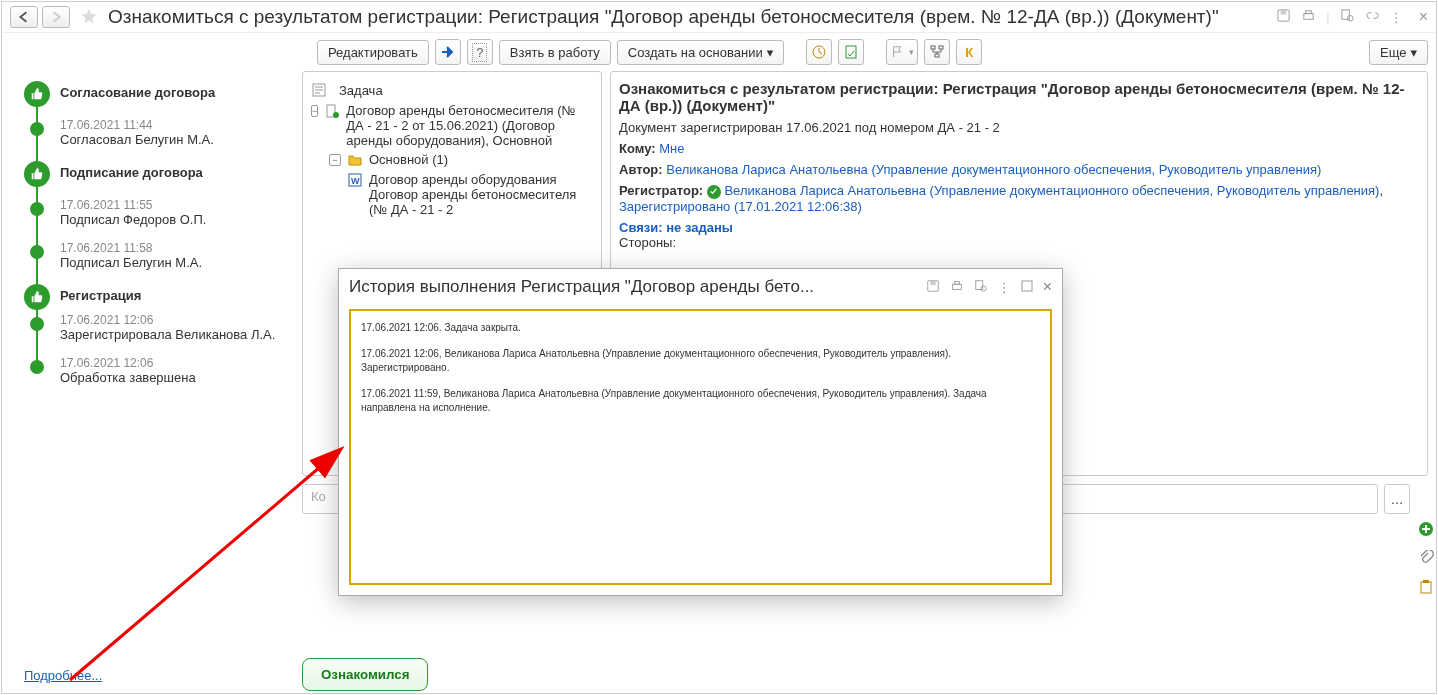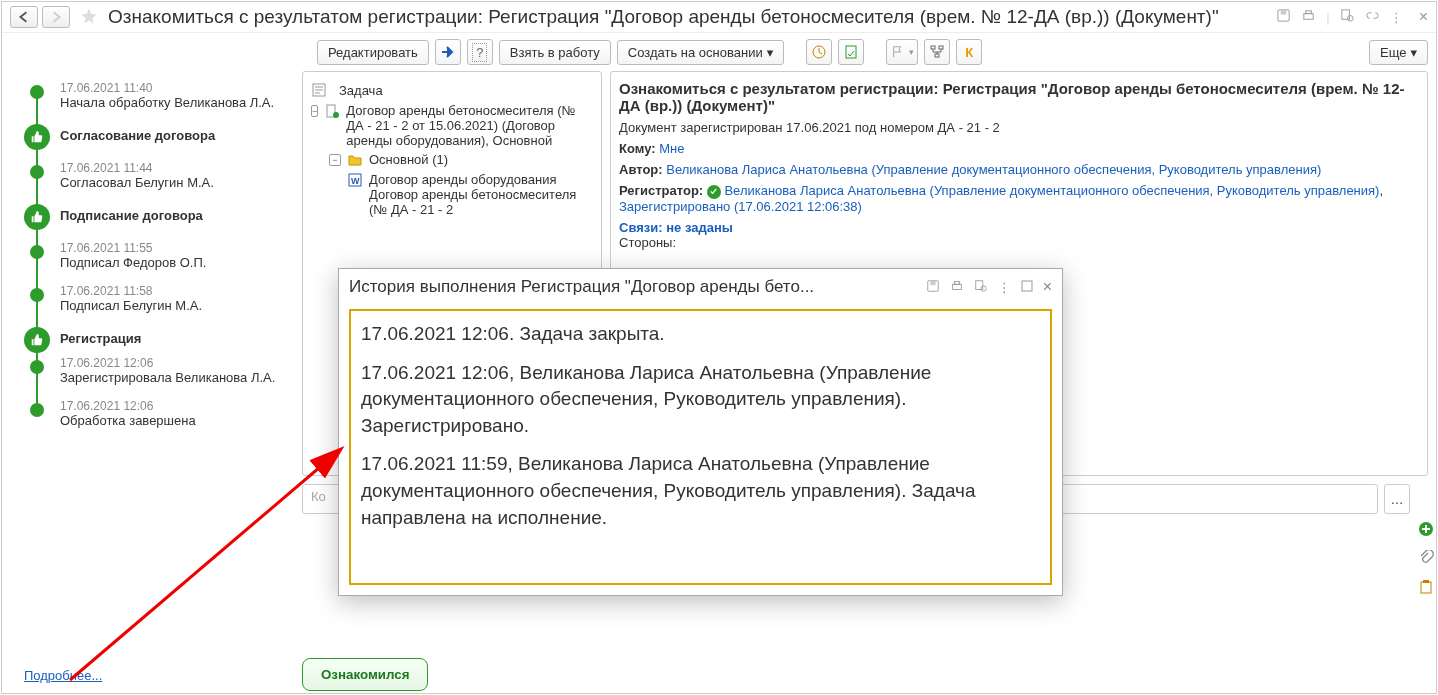--- a/index.html
+++ b/index.html
@@ -51,21 +51,21 @@
   .comment-more { width: 26px; height: 30px; border: 1px solid #ccc; border-radius: 3px; display: flex; align-items: center; justify-content: center; cursor: pointer; }
   .side-icons { position: absolute; right: 10px; top: 526px; display: flex; flex-direction: column; gap: 10px; }
   .side-icons span { cursor: pointer; }
   .bottom-bar { position: absolute; left: 315px; bottom: 10px; }
   .btn-ok { border: 1px solid #2d9c2d; color: #1b7a1b; font-weight: bold; background: linear-gradient(#f6fff6,#e6f6e6); padding: 8px 18px; border-radius: 8px; cursor: pointer; }
   .popup { position: absolute; left: 338px; top: 268px; width: 725px; height: 328px; background: #fff; border: 1px solid #aaa; box-shadow: 0 6px 24px rgba(0,0,0,0.25); display: flex; flex-direction: column; }
   .popup-header { display: flex; align-items: center; padding: 8px 10px; gap: 8px; }
   .popup-title { font-size: 17px; flex: 1; white-space: nowrap; overflow: hidden; }
   .popup-icons { display: flex; gap: 10px; color: #888; align-items: center; }
   .popup-icons span, .popup-icons svg { cursor: pointer; }
-  .popup-body { margin: 4px 10px 10px 10px; border: 2px solid #d9a300; flex: 1; padding: 10px; font-size: 19px; line-height: 1.4; }
+  .popup-body { margin: 4px 10px 10px 10px; border: 2px solid #d9a300; flex: 1; padding: 10px; font-size: 10px; line-height: 1.4; }
   .popup-body p { margin: 0 0 12px 0; }
   .arrow-svg { position: absolute; left: 60px; top: 440px; pointer-events: none; }
 </style>
 </head>
 <body>
 
 <div class="app">
   <div class="titlebar">
     <div class="nav-btn">
         <svg viewBox="0 0 10 10">
@@ -157,25 +157,20 @@
     <div class="btn">
         <span>Еще</span> 
         <span>▾</span>
       </div>
   </div>
 
   <div class="body">
     <div class="sidebar">
       <div class="timeline">
         <div class="tl-line"></div>
-        <div class="tl-item">
-            <div class="tl-dot"></div>
-            <div class="tl-date">17.06.2021 11:40</div>
-            <div class="tl-text">Начала обработку Великанова Л.А.</div>
-          </div>
         <div class="tl-item" style="margin-bottom:18px">
             <div class="tl-bigdot">
               <svg viewBox="0 0 16 16">
                 <path d="M2 7h2v7H2zM5 7l3-6c1 0 2 1 2 2v3h3c1 0 1 1 1 2l-1 5c0 1-1 1-1 1H5z"></path>
               </svg>
             </div>
             <div class="tl-text bold" style="padding-top:4px">Согласование договора</div>
           </div>
         <div class="tl-item">
             <div class="tl-dot"></div>
@@ -269,21 +264,21 @@
         <div class="drow"><span class="lbl">Кому:</span> <span class="lnk">Мне</span></div>
         <div class="drow"><span class="lbl">Автор:</span> <span class="lnk">Великанова Лариса Анатольевна (Управление документационного обеспечения, Руководитель управления)</span></div>
         <div class="drow">
           <span class="lbl">Регистратор:</span>
           <span class="green-check">
               <svg viewBox="0 0 10 10">
                 <path d="M2 5l2 2 4-5" stroke="#fff" fill="none" stroke-width="1.5"></path>
               </svg>
             </span>
           <span class="lnk">Великанова Лариса Анатольевна (Управление документационного обеспечения, Руководитель управления)</span>,
-          <div><span class="lnk">Зарегистрировано (17.06.2021 12:06:38)</span></div>
+          <div><span class="lnk">Зарегистрировано (17.01.2021 12:06:38)</span></div>
         </div>
         <div class="drow"><span class="lnk" style="font-weight:bold">Связи: не заданы</span></div>
         <div>Стороны:</div>
       </div>
 
       <div class="comment-row" style="position:absolute;left:0;right:26px;top:413px">
         <div class="comment-input">Ко</div>
         <div class="comment-more">…</div>
       </div>
 

